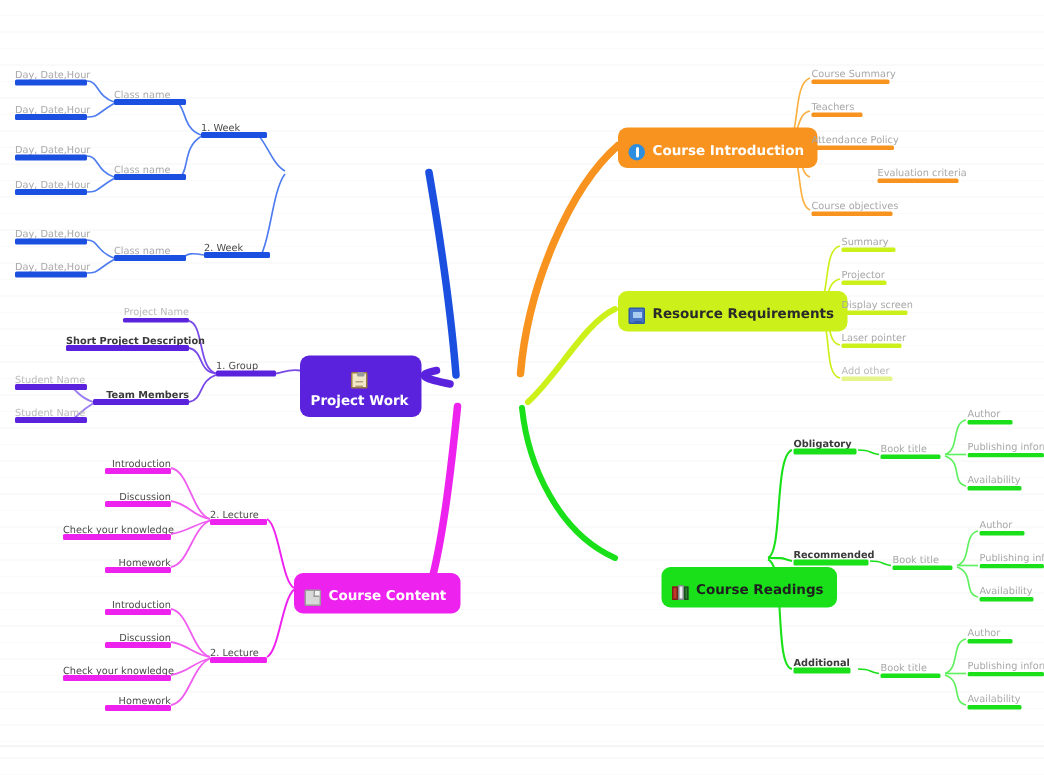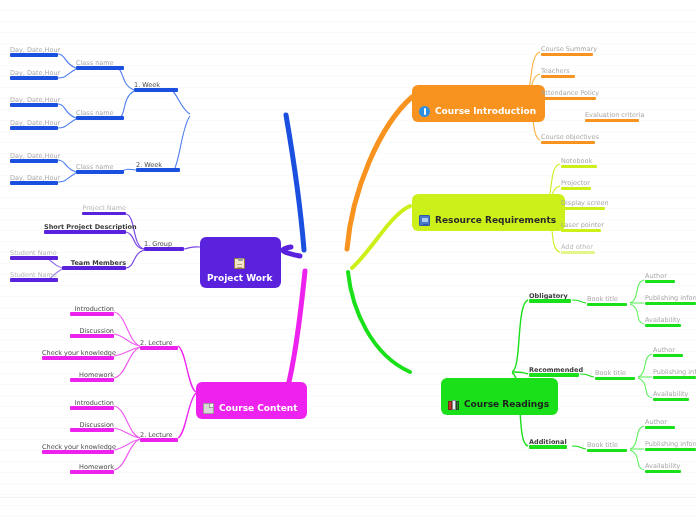--- a/index.html
+++ b/index.html
@@ -23,21 +23,21 @@
   #edges{position:absolute;left:0;top:0;width:696px;height:520px;}
   .bottom-rule{
     position:absolute;left:0;top:497px;width:696px;height:1px;
     background:#f2f2f2;
   }
 
   
   .mnode{
     position:absolute;
     display:flex;align-items:center;gap:5px;
-    padding:21px 9px 5px 7px;
+    padding:11px 9px 5px 7px;
     border-radius:6px;
     font-size:9px;font-weight:bold;
     white-space:nowrap;
     box-sizing:border-box;
   }
   .mnode .lbl{line-height:1;}
   .ico{
     width:11px;height:11px;flex:0 0 11px;
     border-radius:2px;
     position:relative;
@@ -267,21 +267,21 @@
   <div class="leaf greylbl" style="left:541px;top:112px;width:54px;margin-left:44px;">
     <span>Evaluation criteria</span>
     <span class="bar" style="width:54px;background:#f7931e;"></span>
   </div>
   <div class="leaf greylbl" style="left:541px;top:134px;width:54px;">
     <span>Course objectives</span>
     <span class="bar" style="width:54px;background:#f7931e;"></span>
   </div>
 
   <div class="leaf greylbl" style="left:561px;top:158px;width:36px;">
-    <span>Notebook</span>
+    <span>Summary</span>
     <span class="bar" style="width:36px;background:#ccf01a;"></span>
   </div>
   <div class="leaf greylbl" style="left:561px;top:180px;width:30px;">
     <span>Projector</span>
     <span class="bar" style="width:30px;background:#ccf01a;"></span>
   </div>
   <div class="leaf greylbl" style="left:561px;top:200px;width:44px;">
     <span>Display screen</span>
     <span class="bar" style="width:44px;background:#ccf01a;"></span>
   </div>

